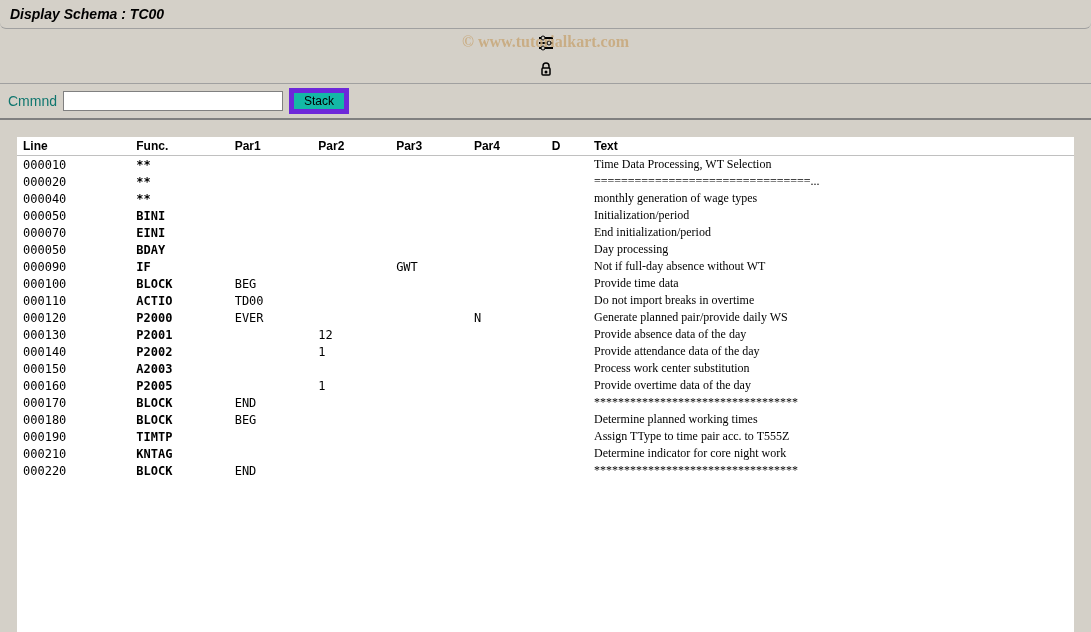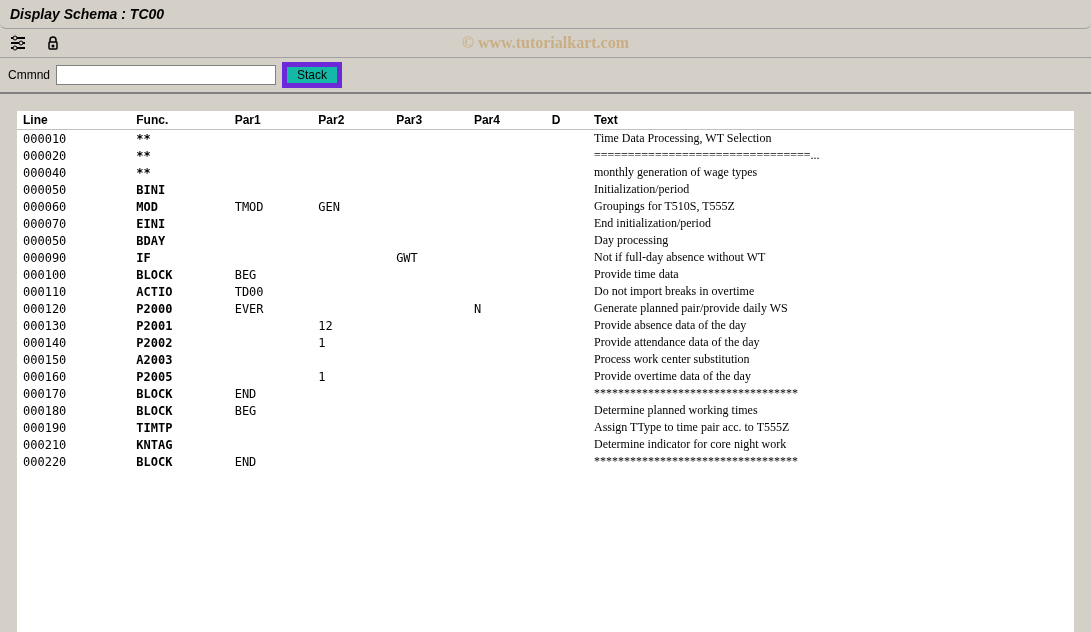--- a/index.html
+++ b/index.html
@@ -23,23 +23,24 @@
       border-bottom: 1px solid #a0a0a0;
       border-radius: 6px;
     }
 
     
     .toolbar {
       background: #d4d0c8;
       padding: 4px 8px;
       display: flex;
       align-items: center;
-      gap: 15px;
+      gap: 6px;
       border-bottom: 1px solid #a0a0a0;
       position: relative;
+      flex-direction: column;
     }
     .toolbar-watermark {
       position: absolute;
       left: 50%;
       transform: translateX(-50%);
       color: #c8a87a;
       font-size: 16px;
       font-weight: bold;
       font-family: Georgia, serif;
       opacity: 0.85;
@@ -56,22 +57,22 @@
     
     .command-bar {
       background: #d4d0c8;
       padding: 4px 8px;
       display: flex;
       align-items: center;
       gap: 6px;
       border-bottom: 2px solid #808080;
     }
     .command-label {
-      font-size: 12px;
-      color: #000000;
+      font-size: 14px;
+      color: #0f766e;
     }
     .command-input {
       width: 220px;
       height: 20px;
       border: 1px solid #808080;
       background: #fff;
       font-size: 12px;
       padding: 0 2px;
     }
     .stack-button {
@@ -256,30 +257,20 @@
           <td class="cell-line">000050</td>
           <td class="cell-func">BINI</td>
           <td class="cell-par"></td>
           <td class="cell-par"></td>
           <td class="cell-par"></td>
           <td class="cell-par"></td>
           <td class="cell-d"></td>
           <td class="cell-text-blue">Initialization/period</td>
         </tr>
         <tr>
-          <td class="cell-line">000060</td>
-          <td class="cell-func">MOD</td>
-          <td class="cell-par">TMOD</td>
-          <td class="cell-par">GEN</td>
-          <td class="cell-par"></td>
-          <td class="cell-par"></td>
-          <td class="cell-d"></td>
-          <td class="cell-text-blue">Groupings for T510S, T555Z</td>
-        </tr>
-        <tr>
           <td class="cell-line">000070</td>
           <td class="cell-func">EINI</td>
           <td class="cell-par"></td>
           <td class="cell-par"></td>
           <td class="cell-par"></td>
           <td class="cell-par"></td>
           <td class="cell-d"></td>
           <td class="cell-text-blue">End initialization/period</td>
         </tr>
         <tr>

